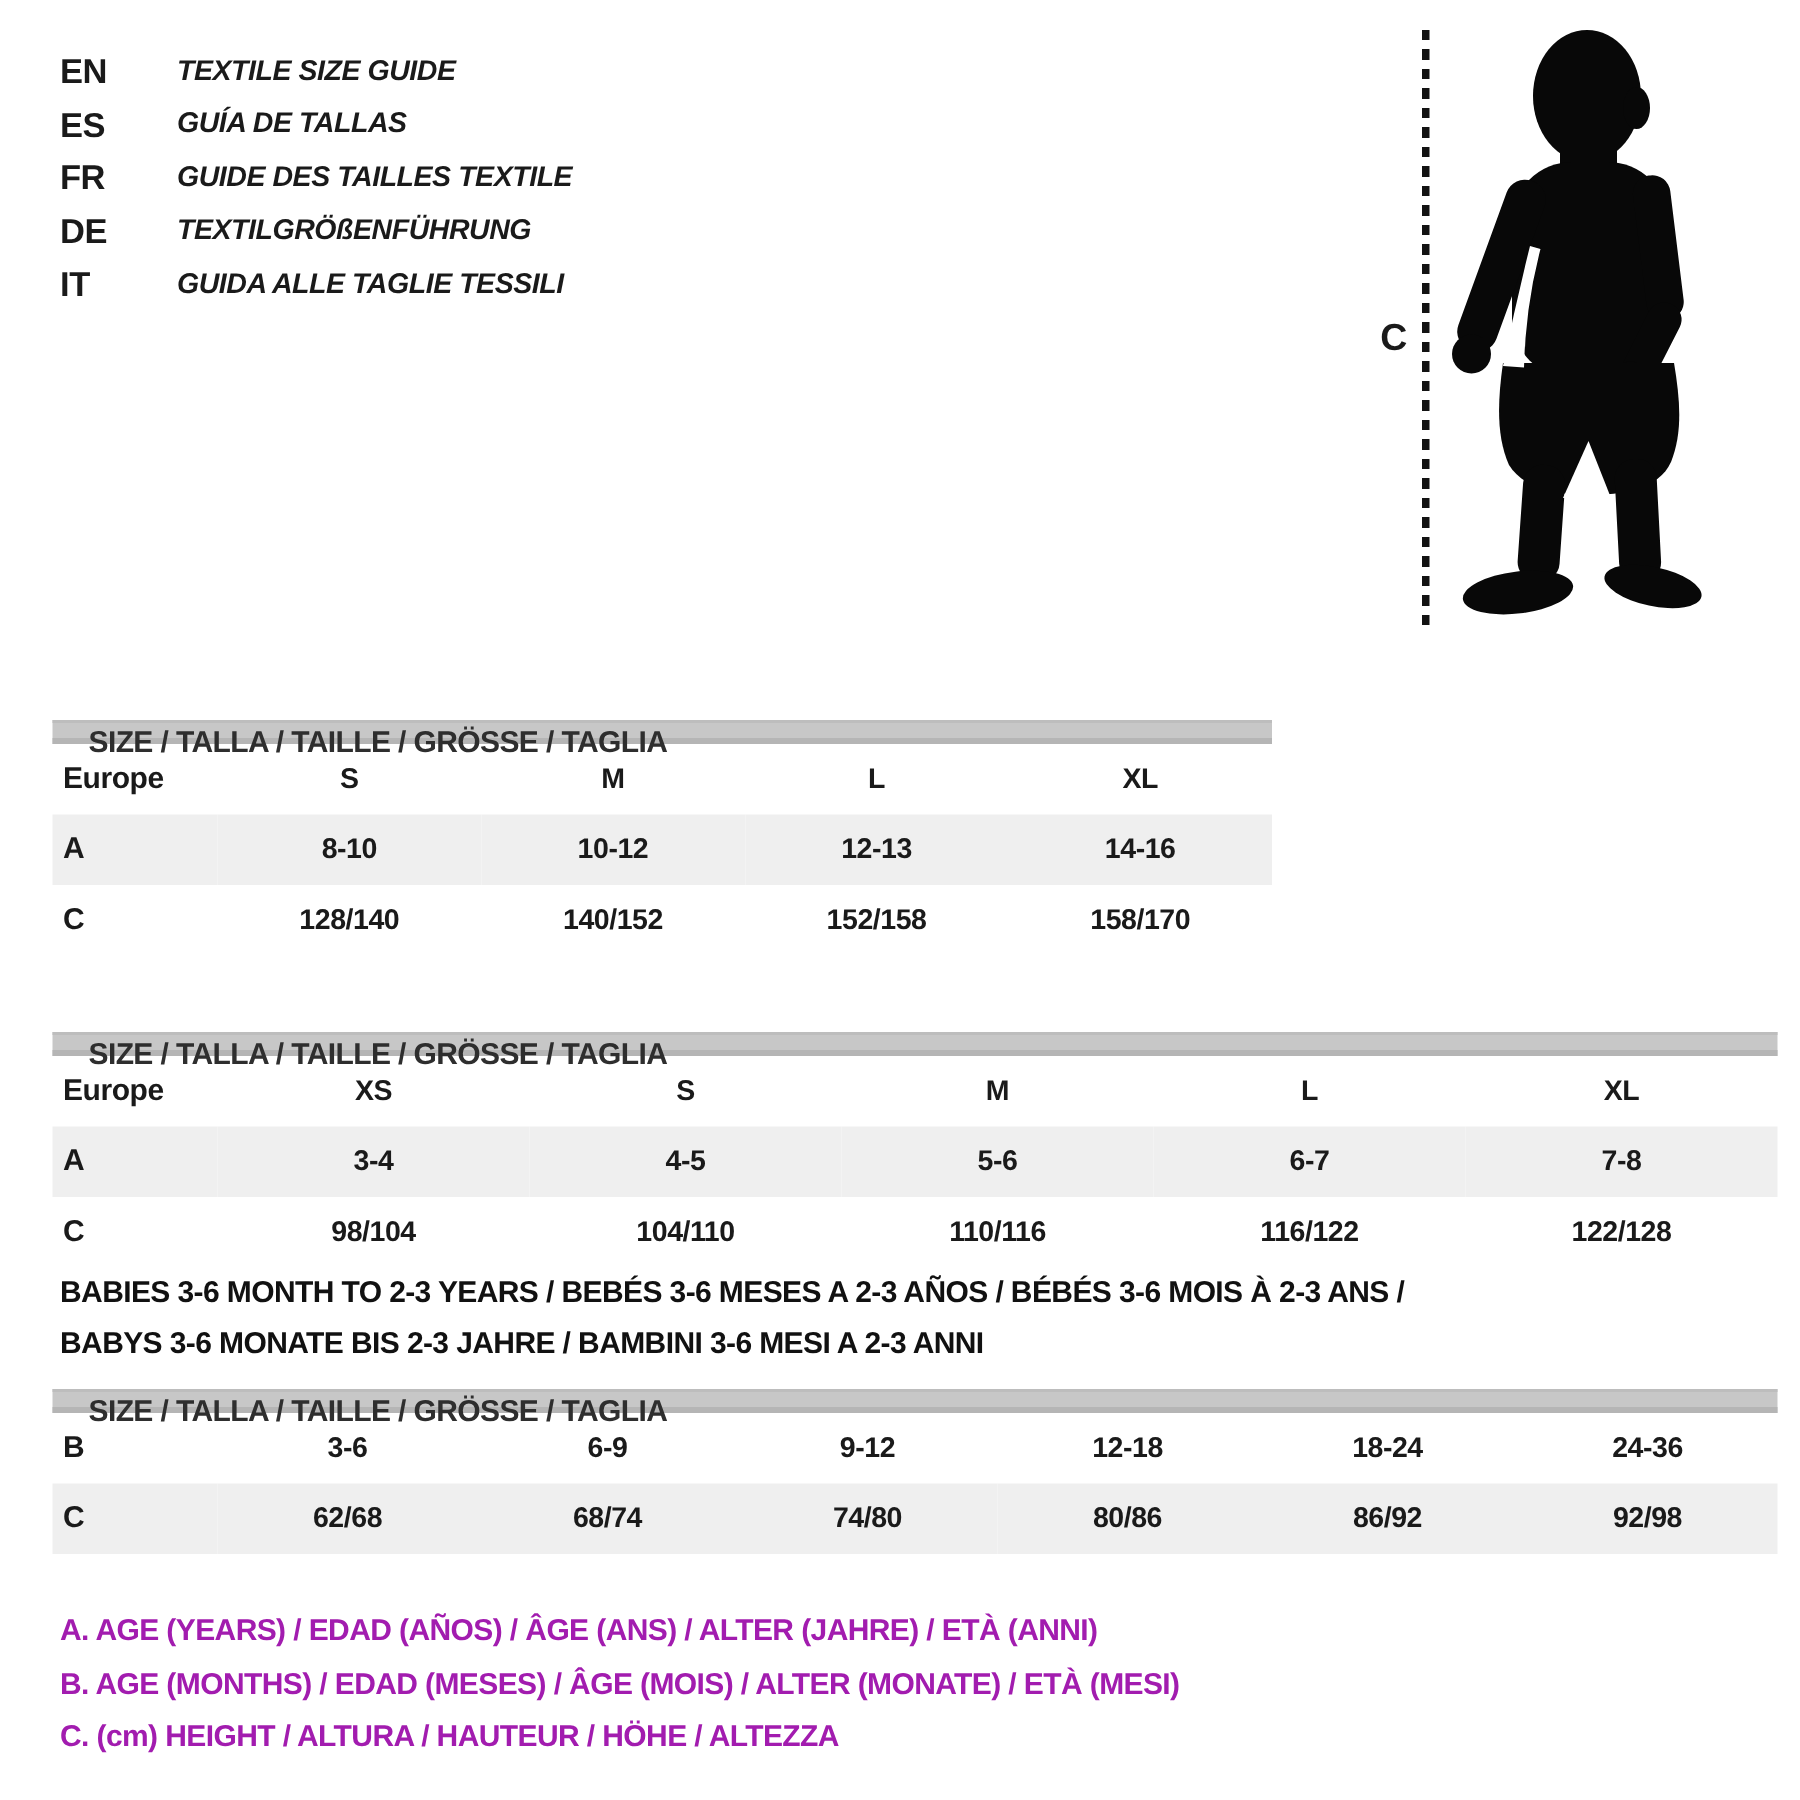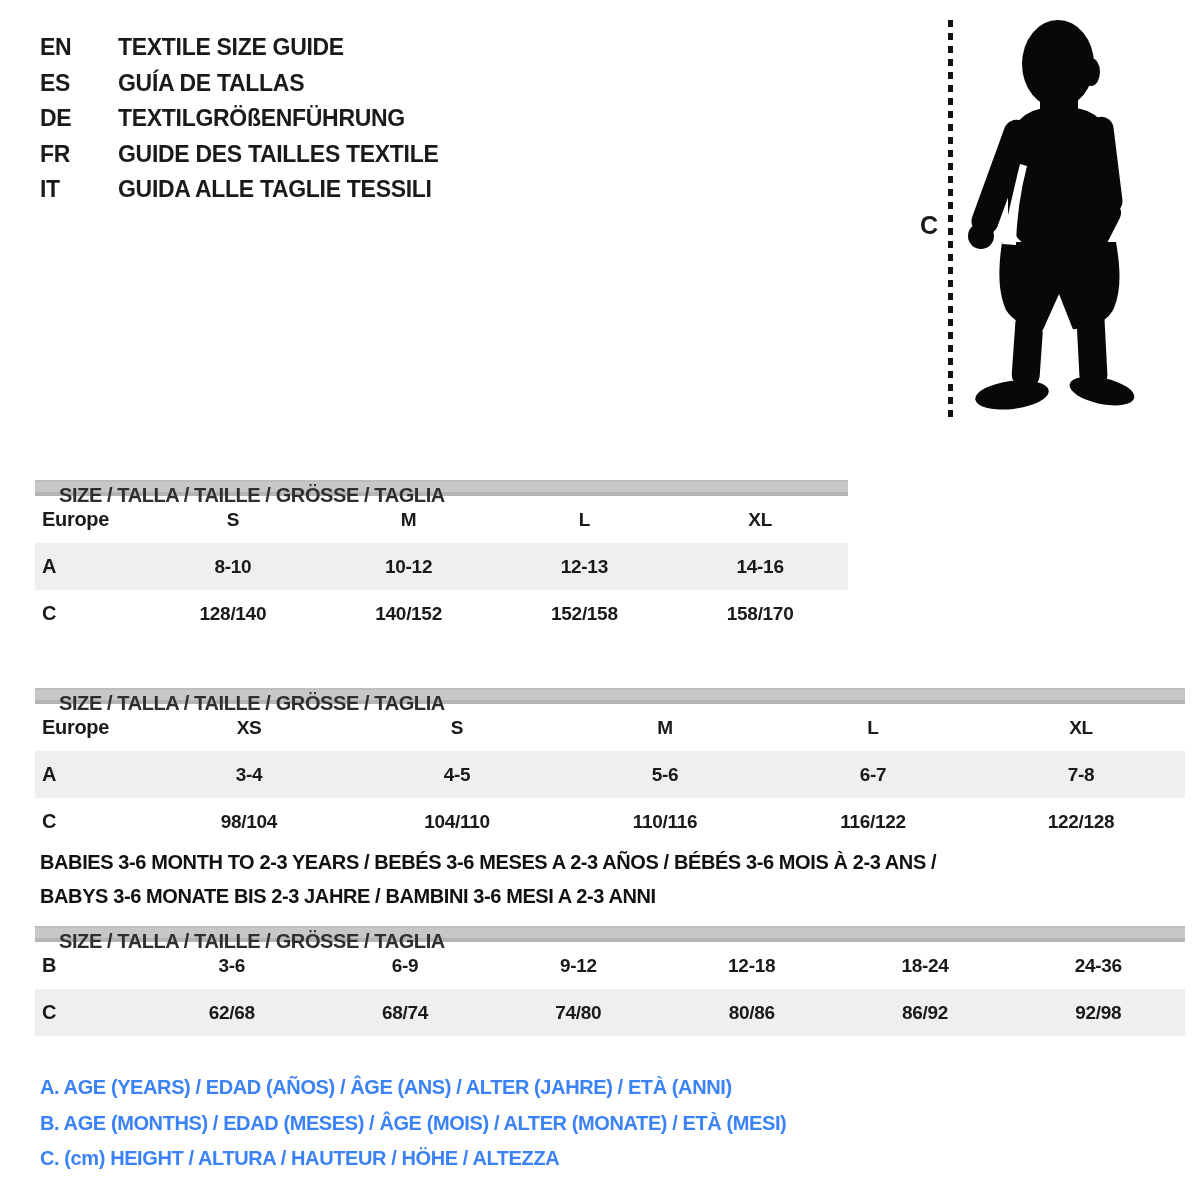--- a/index.html
+++ b/index.html
@@ -7,21 +7,21 @@
   .page {
     position:relative; width:1200px; height:1200px;
     background:#ffffff; overflow:hidden;
     font-family:"Liberation Sans", sans-serif;
     color:#1a1a1a; font-weight:700;
   }
   
   .lang-block { position:absolute; left:40px; top:30px; }
   .lang-row { display:flex; height:35.5px; align-items:center; }
   .lang-code { width:78px; font-size:23px; letter-spacing:-0.3px; }
-  .lang-title { font-size:23px; letter-spacing:-0.3px; }
+  .lang-title { font-size:19px; letter-spacing:-0.3px;font-style:italic; }
   
   .figure { position:absolute; left:900px; top:0; width:270px; height:432px; }
   .measure-line {
     position:absolute; left:48px; top:20px; width:5px; height:398px;
     background:repeating-linear-gradient(to bottom, #121212 0 7px, transparent 7px 13px);
   }
   .measure-label {
     position:absolute; left:13px; top:211px; width:32px;
     text-align:center; font-size:25px; letter-spacing:-0.3px;
   }
@@ -44,43 +44,43 @@
   .tbl { display:table; table-layout:fixed; width:100%; }
   .tr { display:table-row; }
   .td {
     display:table-cell; height:47px; vertical-align:middle;
     text-align:center; font-size:19px; letter-spacing:-0.3px;
   }
   .td.lbl { width:110px; text-align:left; padding-left:7px; font-size:20px; }
   .tr.alt .td { background:#efefef; }
   
   .legend { position:absolute; left:40px; top:1070px; }
-  .legend-line { font-size:20px; letter-spacing:-0.4px; line-height:35.5px; white-space:nowrap; color:#3b82f6; }
+  .legend-line { font-size:20px; letter-spacing:-0.4px; line-height:35.5px; white-space:nowrap; color:#a21caf; }
 </style>
 </head>
 <body>
 
 <div class="page">
 
   <div class="lang-block">
     <div class="lang-row">
       <span class="lang-code">EN</span>
       <span class="lang-title">TEXTILE SIZE GUIDE</span>
     </div>
     <div class="lang-row">
       <span class="lang-code">ES</span>
       <span class="lang-title">GUÍA DE TALLAS</span>
     </div>
     <div class="lang-row">
+      <span class="lang-code">FR</span>
+      <span class="lang-title">GUIDE DES TAILLES TEXTILE</span>
+    </div>
+    <div class="lang-row">
       <span class="lang-code">DE</span>
       <span class="lang-title">TEXTILGRÖßENFÜHRUNG</span>
-    </div>
-    <div class="lang-row">
-      <span class="lang-code">FR</span>
-      <span class="lang-title">GUIDE DES TAILLES TEXTILE</span>
     </div>
     <div class="lang-row">
       <span class="lang-code">IT</span>
       <span class="lang-title">GUIDA ALLE TAGLIE TESSILI</span>
     </div>
   </div>
 
   <div class="figure">
     <div class="measure-line"></div>
     <div class="measure-label">C</div>

